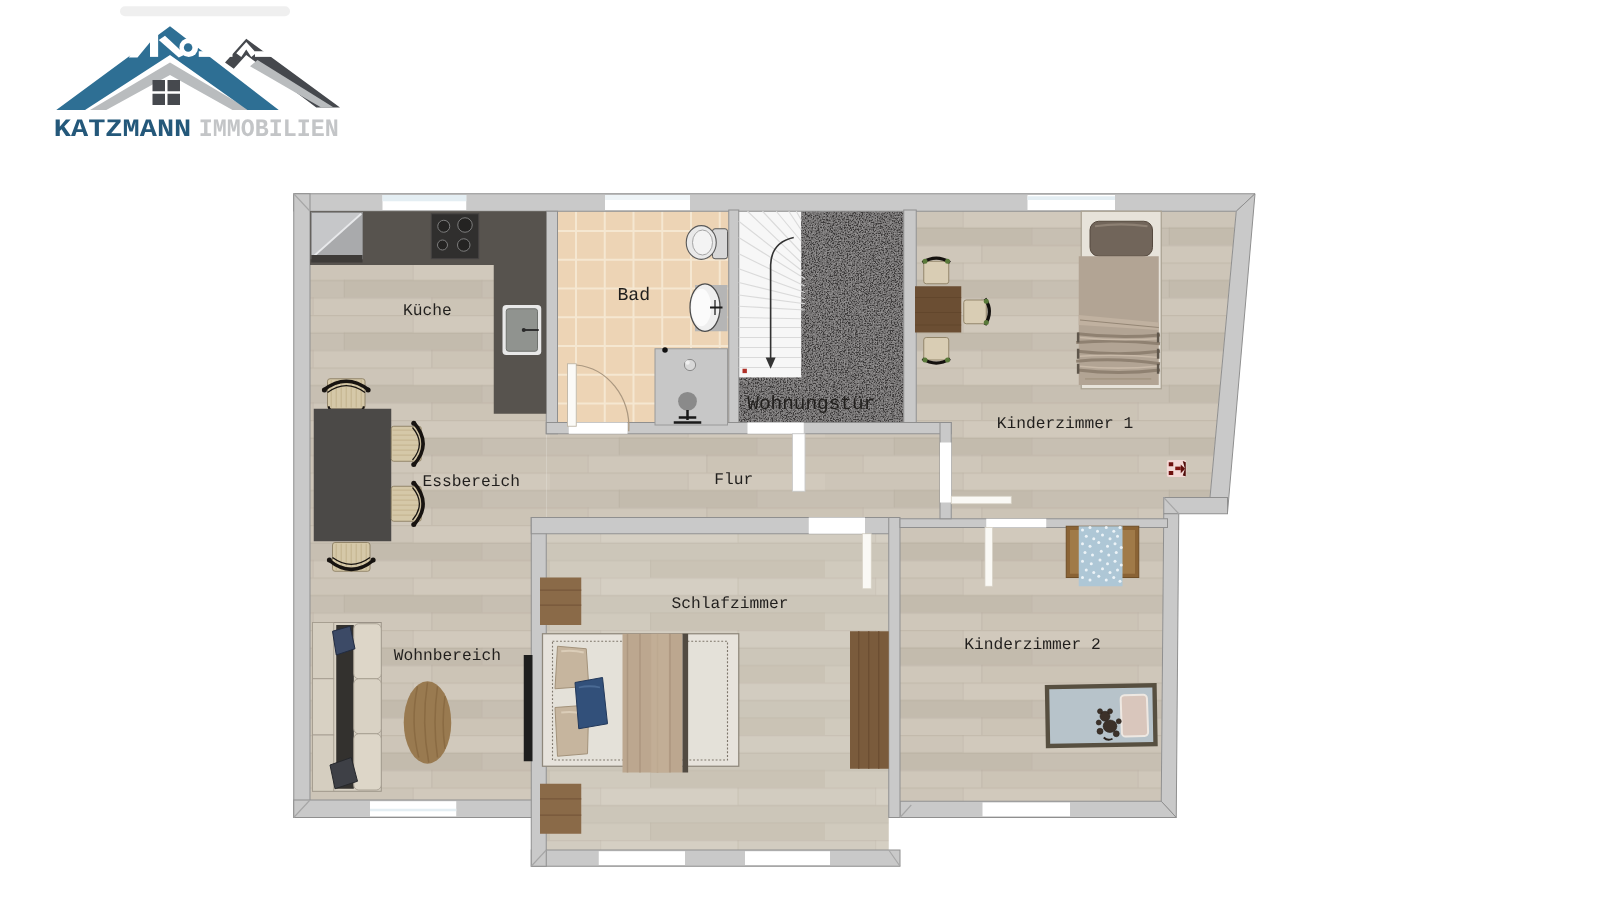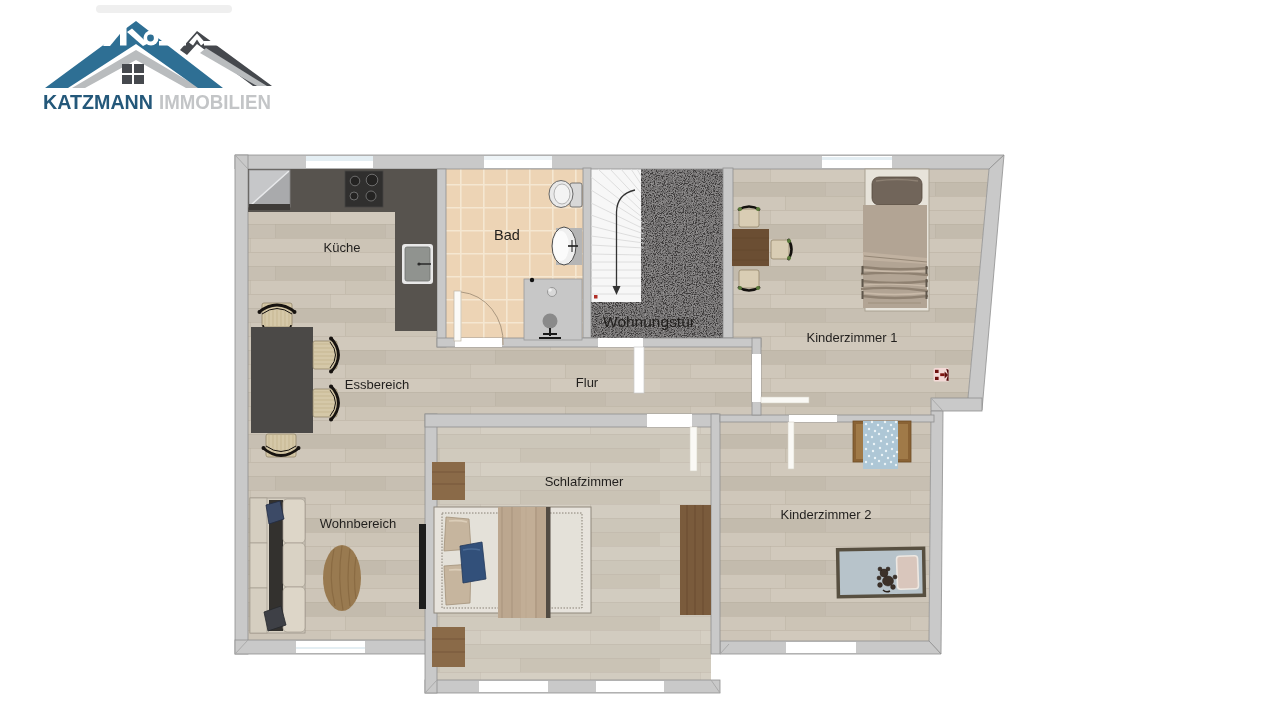--- a/index.html
+++ b/index.html
@@ -1,17 +1,17 @@
 <!DOCTYPE html>
 <html><head>
 <meta charset="utf-8">
 <style>
   html,body{margin:0;padding:0;background:#ffffff;}
   #page{position:relative;width:1280px;height:720px;background:#fff;overflow:hidden;
-        font-family:Liberation Sans, sans-serif;}
+        font-family:Liberation Mono, monospace;}
   svg{display:block}
 </style>
 </head>
 <body>
 <div id="page">
 <svg width="1280" height="720" viewBox="0 0 1280 720" xmlns="http://www.w3.org/2000/svg">
 <defs>
 
   <pattern id="wd" width="220" height="42" patternUnits="userSpaceOnUse">
     <rect width="220" height="42" fill="#cac2b5"></rect>

